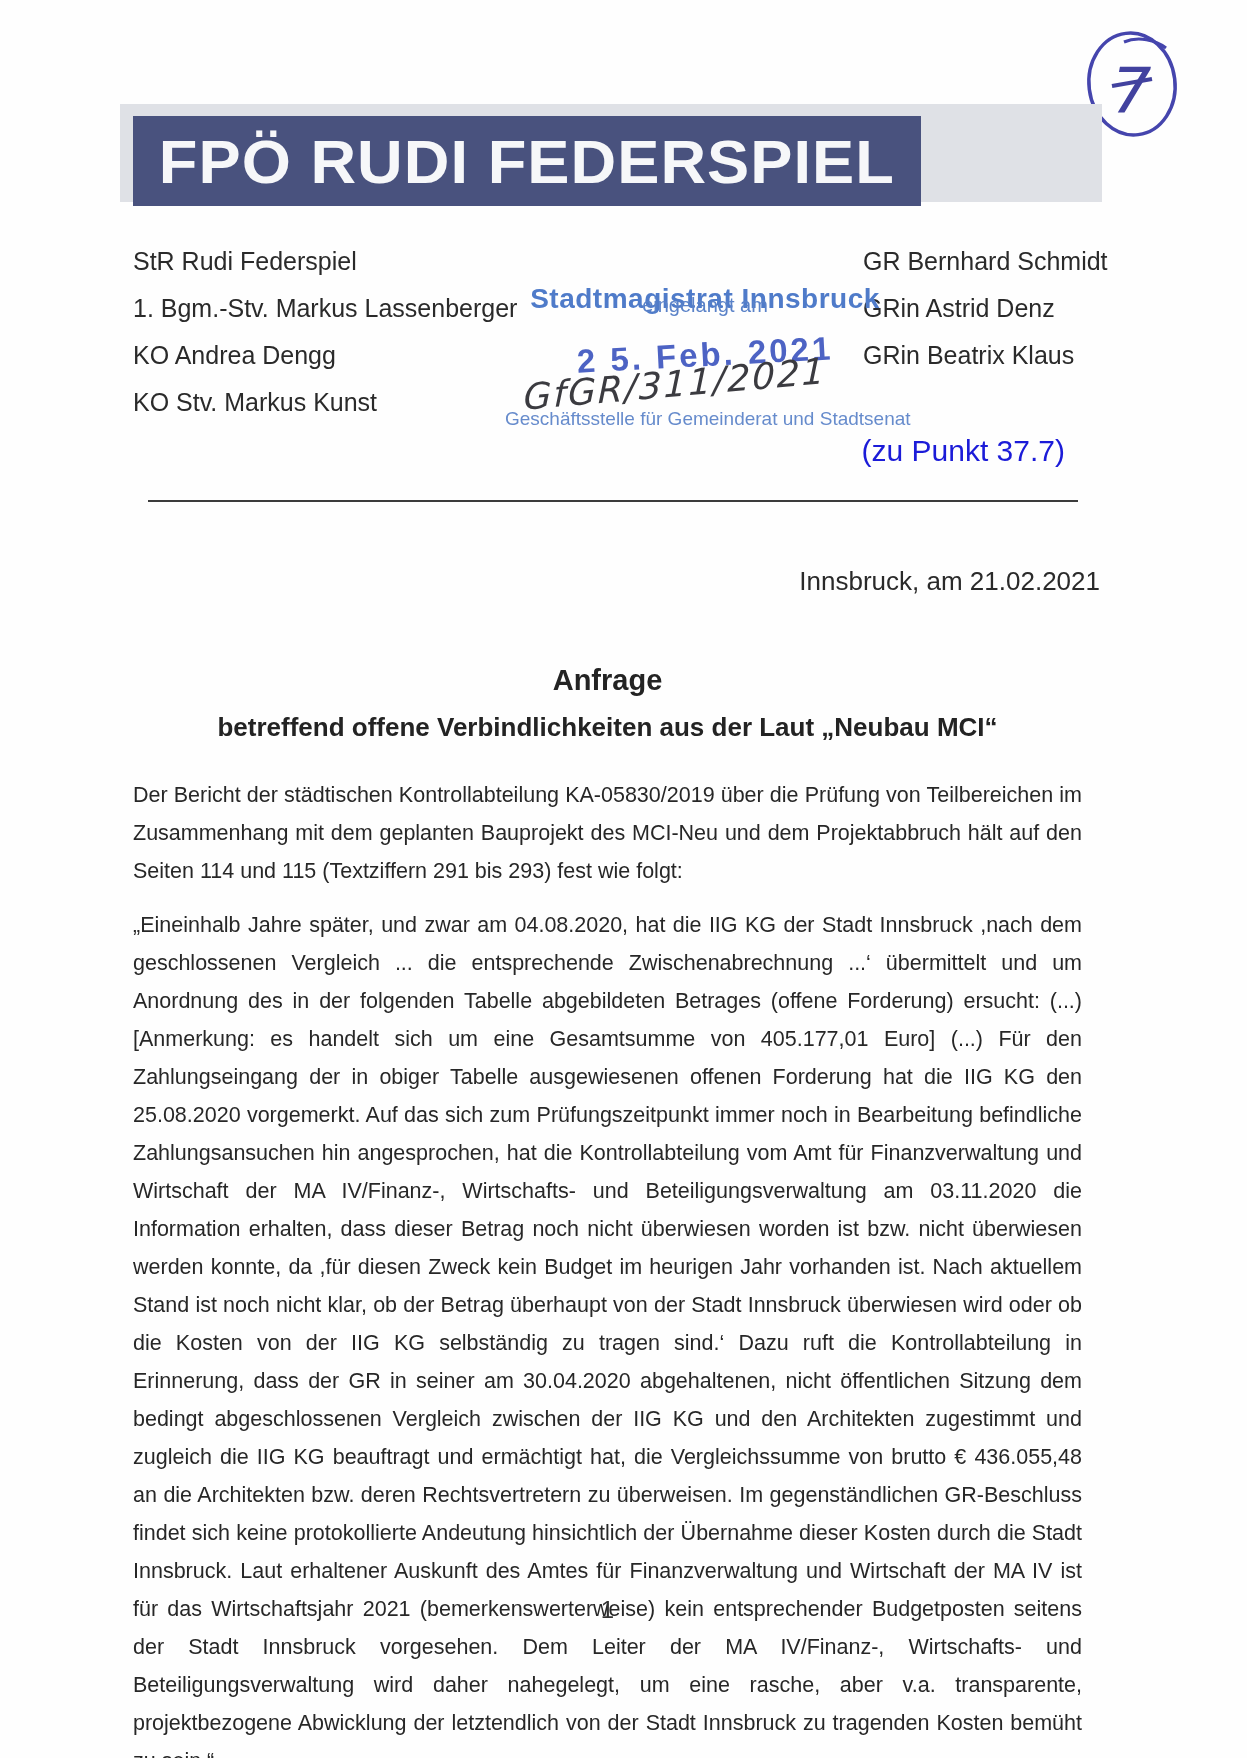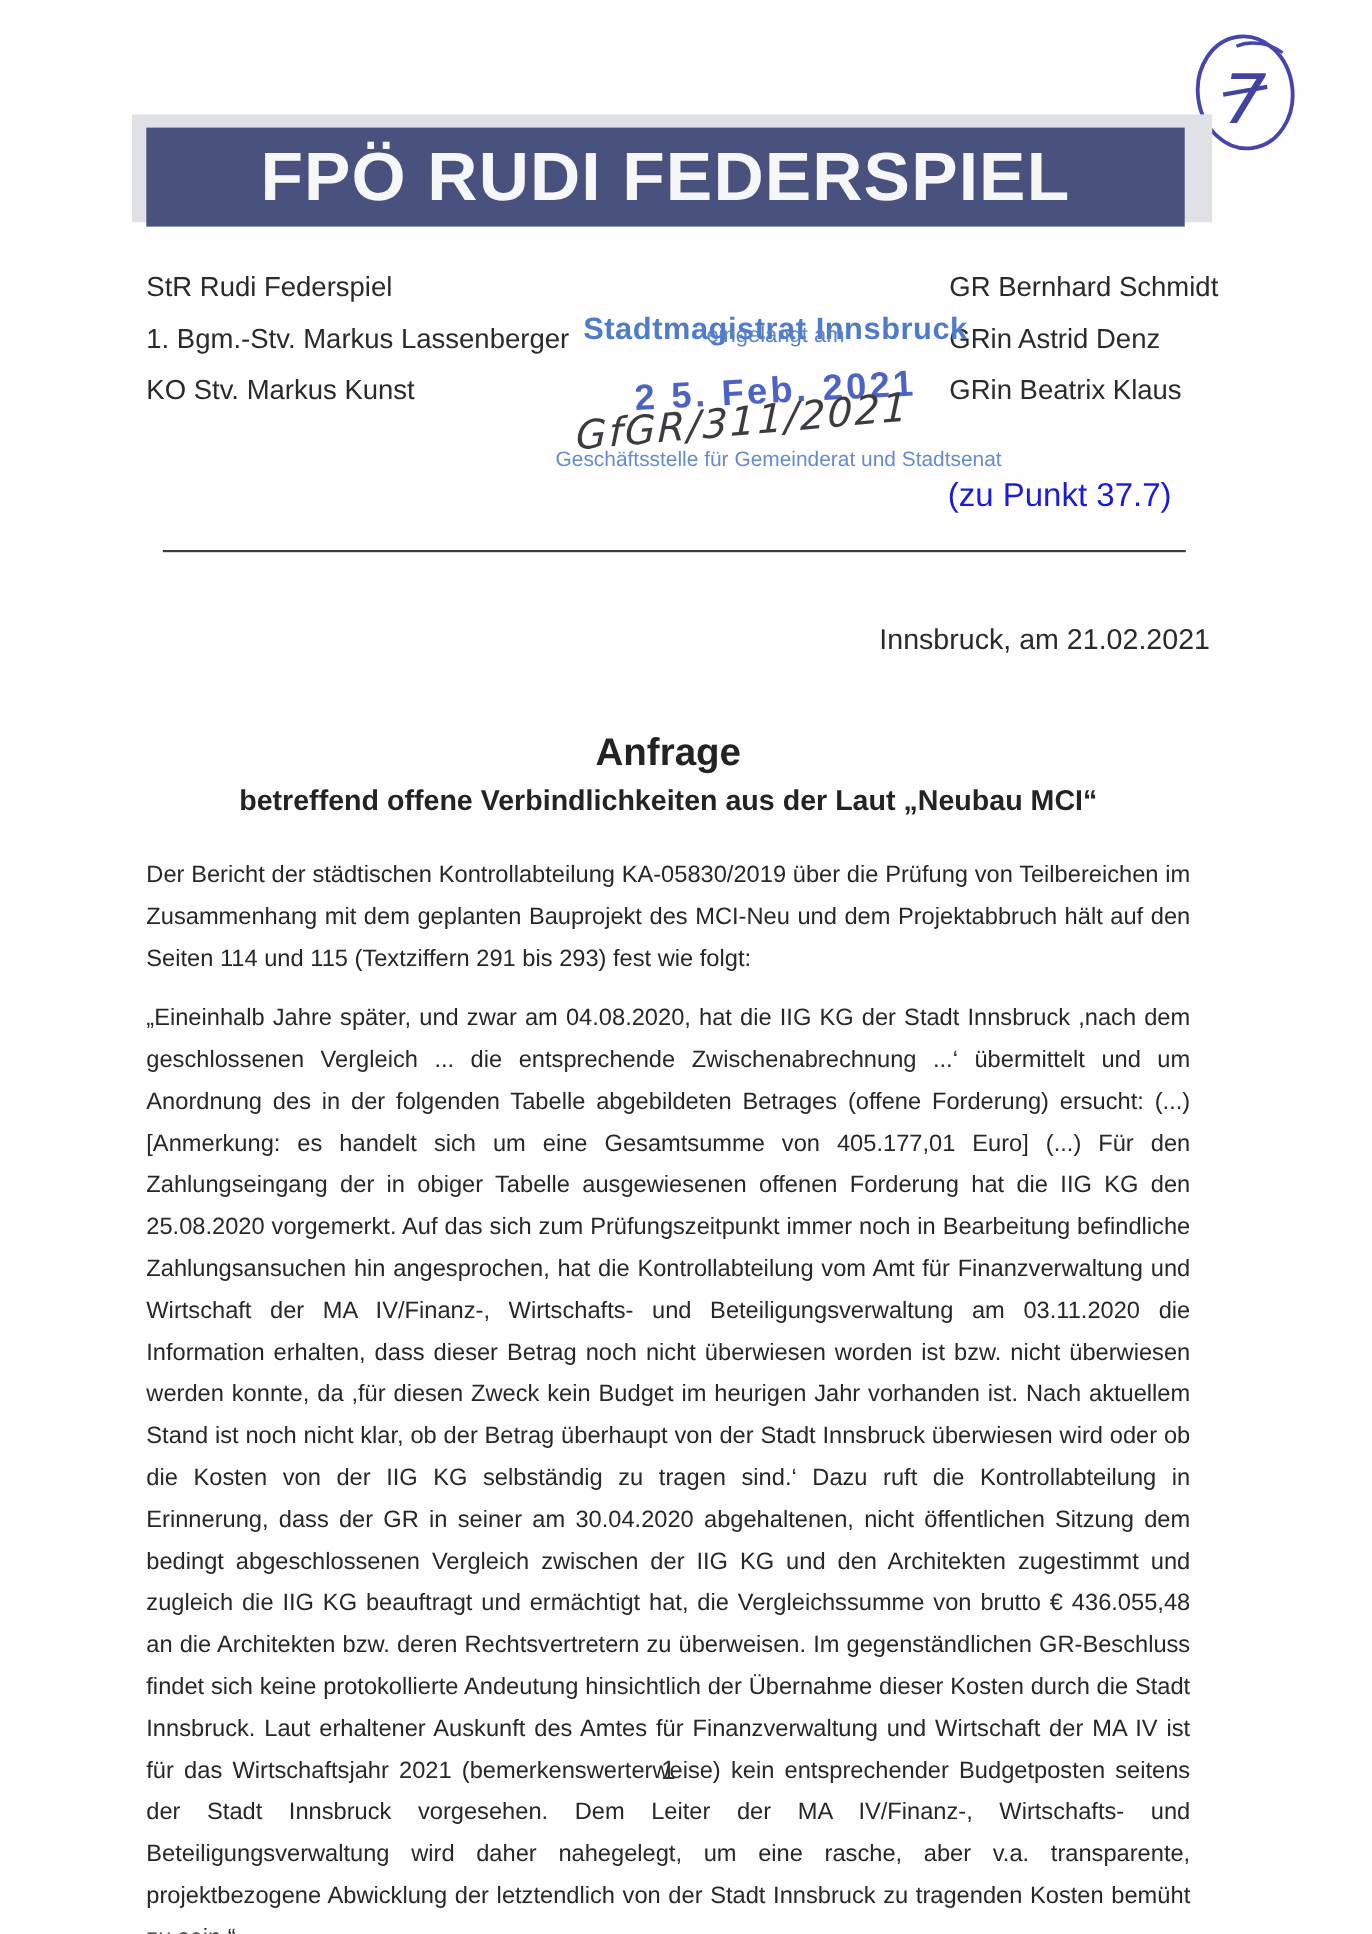--- a/index.html
+++ b/index.html
@@ -12,21 +12,21 @@
     overflow:hidden;
   }
   .page{position:absolute;inset:0;background:#fefefe;}
 
   
   .circled-seven{position:absolute;left:1078px;top:20px;width:112px;height:130px;}
 
   
   .banner-shadow{position:absolute;left:120px;top:104px;width:982px;height:98px;background:#dfe1e6;}
   .banner{
-    position:absolute;left:133px;top:116px;width:944px;height:90px;
+    position:absolute;left:133px;top:116px;width:788px;height:90px;
     background:#49527e;
     display:flex;align-items:center;justify-content:center;
   }
   .banner span{
     color:#f6f7f9;font-weight:bold;font-size:62px;letter-spacing:1px;
     transform:scaleX(1.02);white-space:nowrap;
   }
 
   
   .names-left{position:absolute;left:133px;top:238px;width:420px;}
@@ -50,21 +50,21 @@
     font-size:19px;color:#5a82c8;opacity:0.92;white-space:nowrap;}
 
   .agenda-ref{position:absolute;right:182px;top:434px;
     font-size:30px;color:#1b1bd8;white-space:nowrap;}
 
   .rule{position:absolute;left:148px;top:500px;width:930px;height:2px;background:#3c3c3c;}
 
   .dateline{position:absolute;right:147px;top:566px;font-size:26px;color:#2a2a2a;margin-left:32px;}
 
   .doc-title{position:absolute;left:133px;top:664px;width:949px;text-align:center;
-    font-size:35px;font-weight:bold;color:#232323;}
+    font-size:29px;font-weight:bold;color:#232323;}
   .doc-subtitle{position:absolute;left:133px;top:712px;width:949px;text-align:center;
     font-size:26px;font-weight:bold;color:#232323;}
 
   .body-par{position:absolute;left:133px;width:949px;
     font-size:21.5px;line-height:38px;text-align:justify;color:#272727;}
   .par-1{top:776px;}
   .par-2{top:906px;}
 
   .page-number{position:absolute;left:133px;top:1596px;width:949px;text-align:center;
     font-size:24px;color:#333;}
@@ -84,20 +84,21 @@
   </div>
 
   <div class="banner-shadow"></div>
   <div class="banner">
     <span>FPÖ RUDI FEDERSPIEL</span>
   </div>
 
   <div class="names-left">
     <div class="name-line">StR Rudi Federspiel</div>
     <div class="name-line">1. Bgm.-Stv. Markus Lassenberger</div>
+    <div class="name-line">KO Andrea Dengg</div>
     <div class="name-line">KO Stv. Markus Kunst</div>
   </div>
 
   <div class="names-right">
     <div class="name-line">GR Bernhard Schmidt</div>
     <div class="name-line">GRin Astrid Denz</div>
     <div class="name-line">GRin Beatrix Klaus</div>
   </div>
 
   <div class="stamp">

